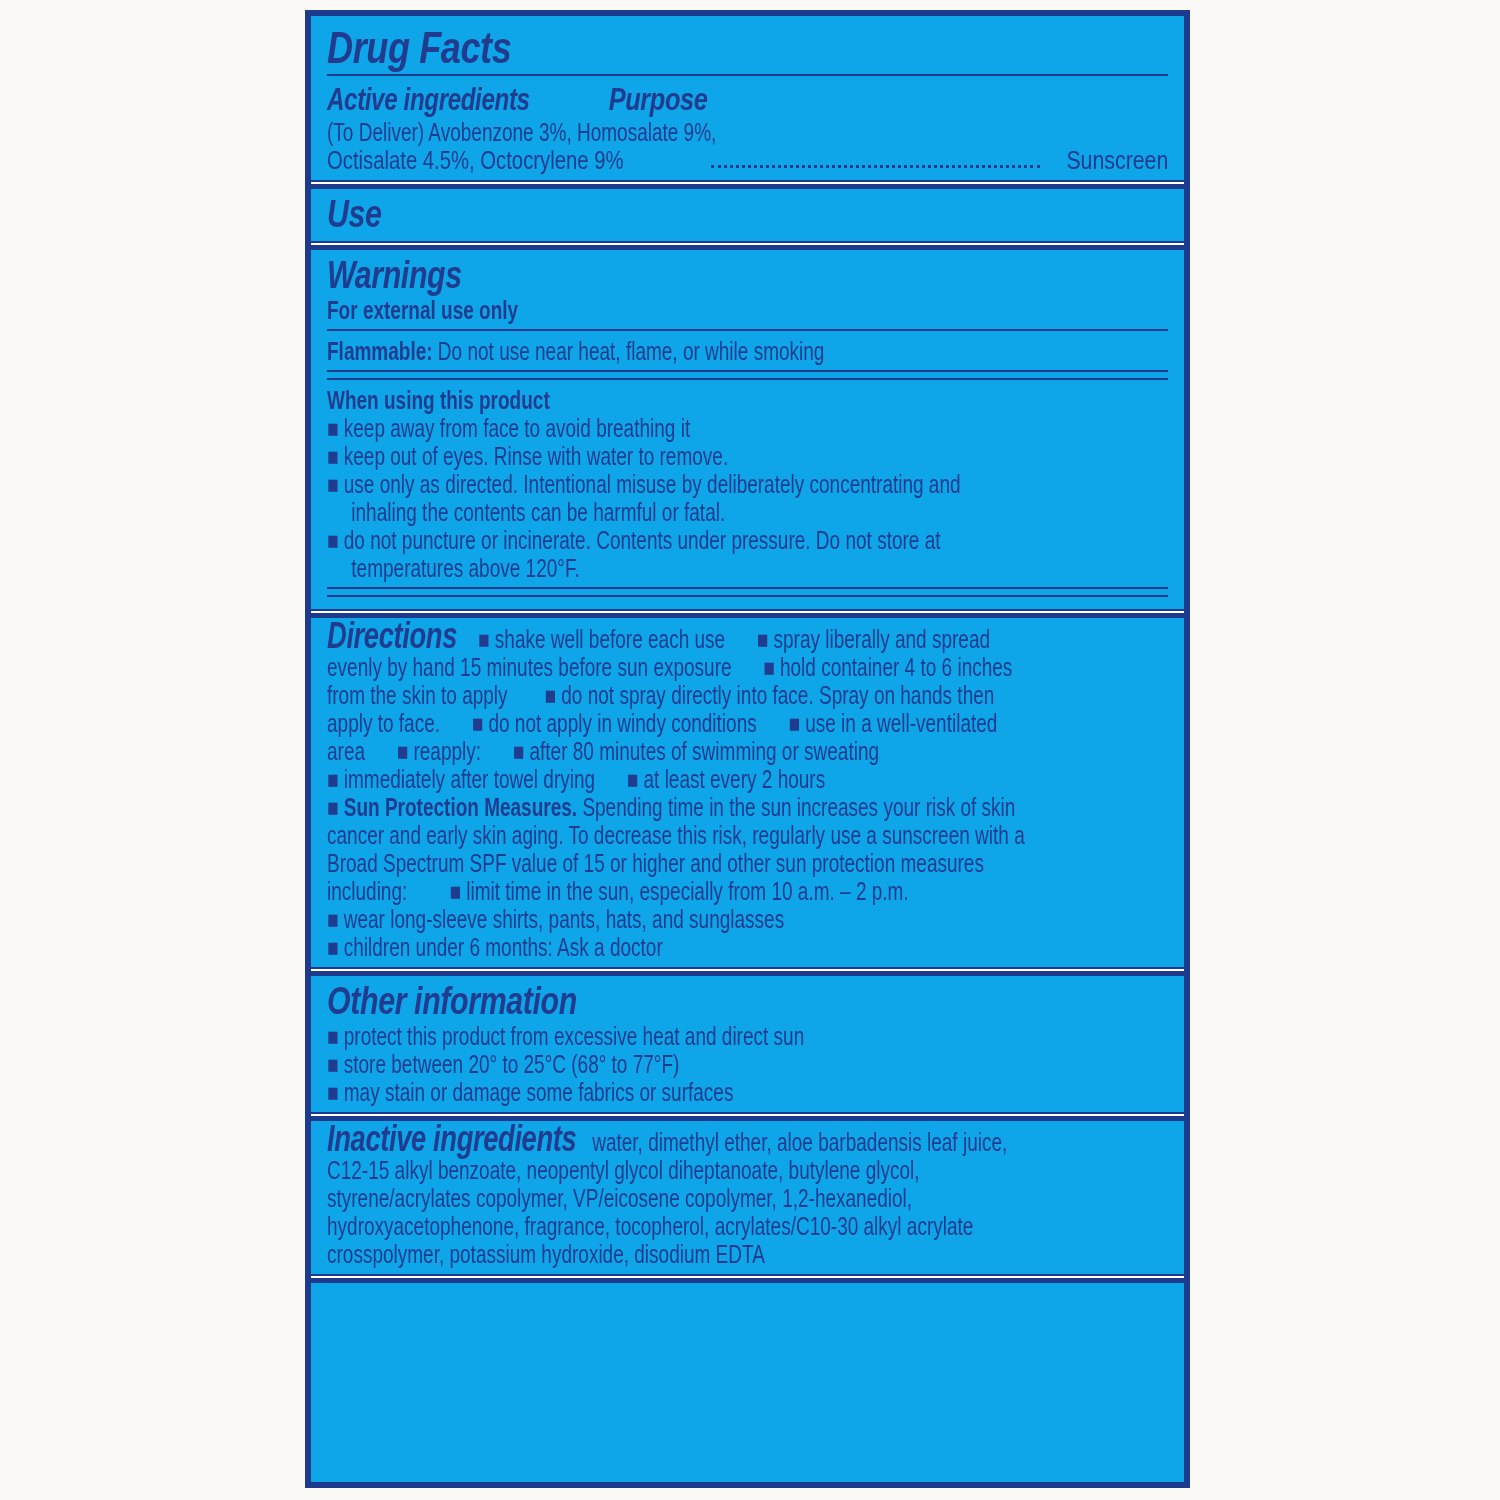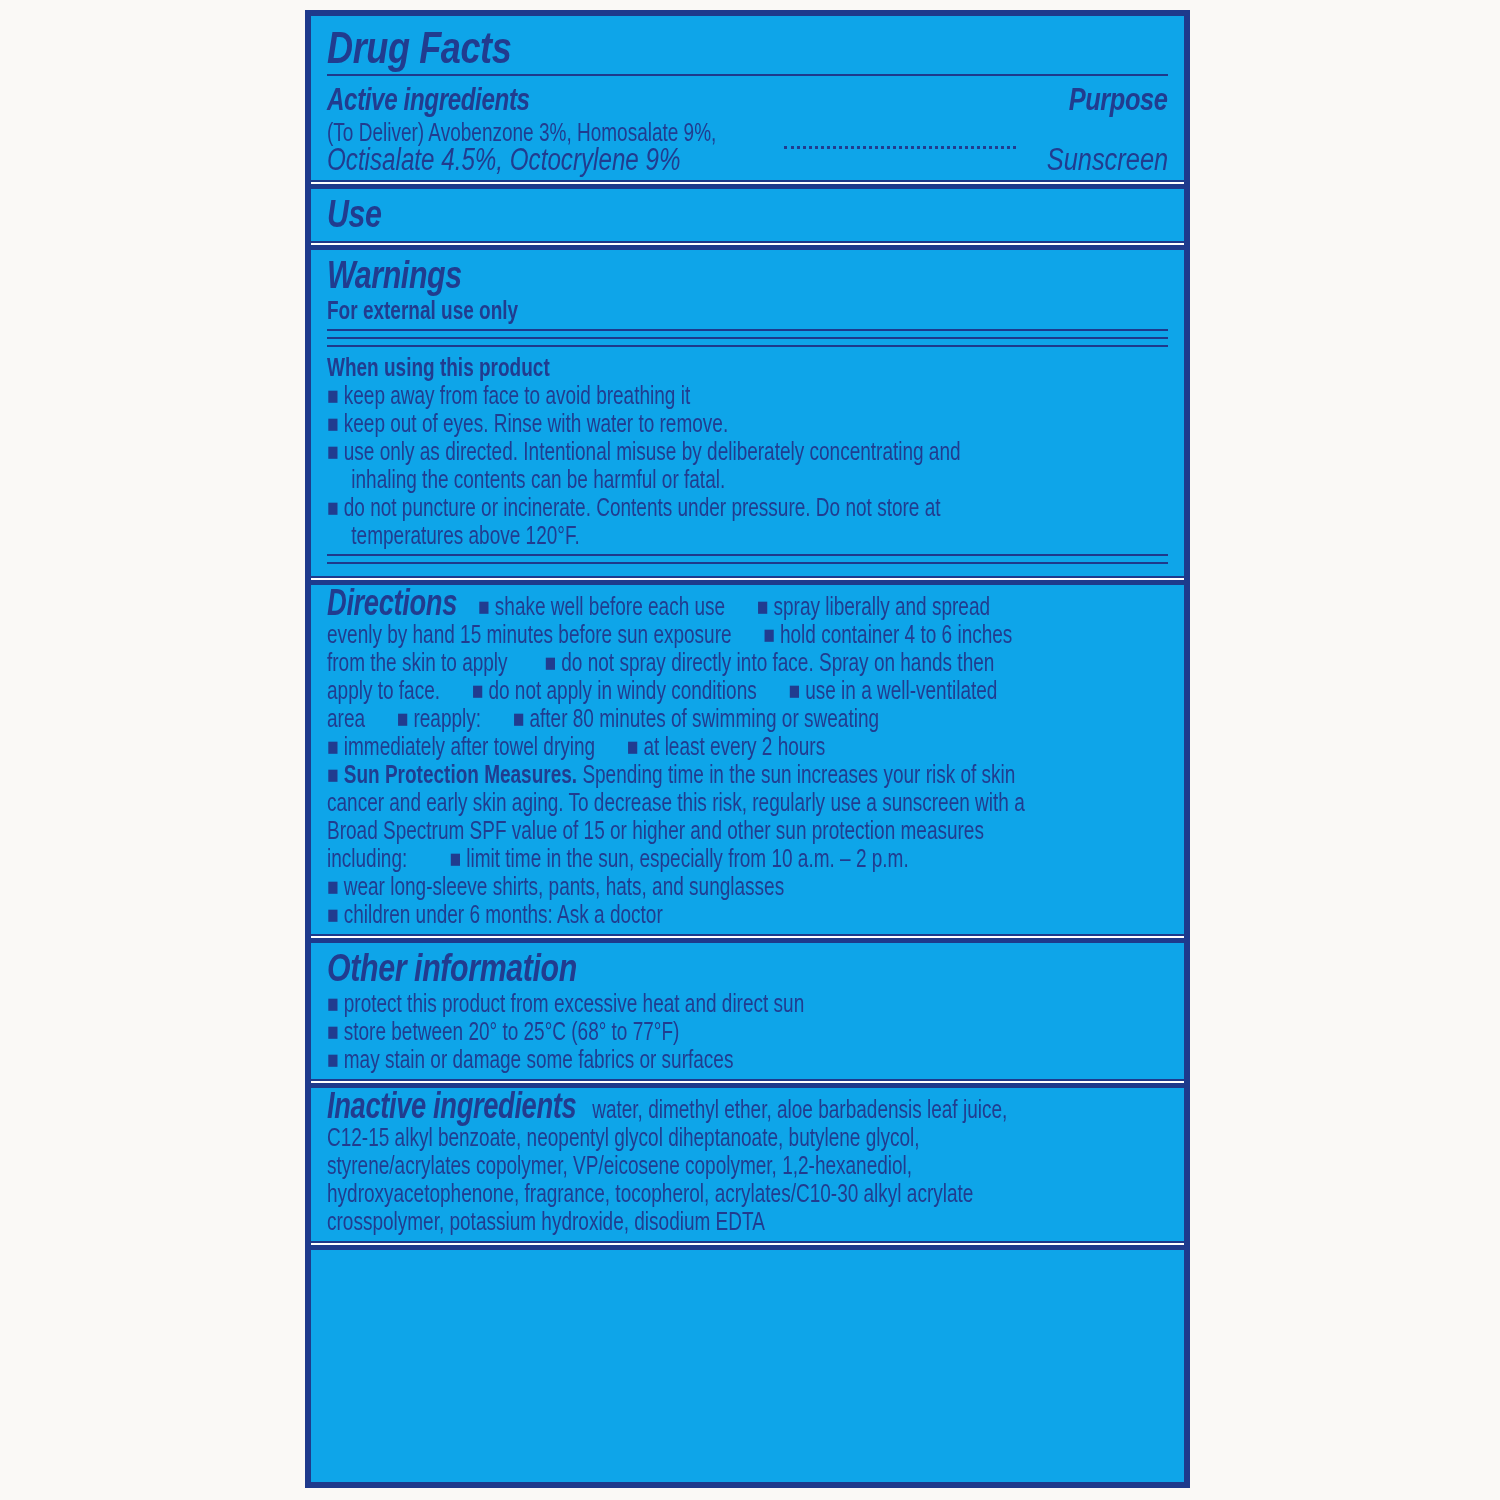--- a/index.html
+++ b/index.html
@@ -62,39 +62,37 @@
     font-weight: bold;
     font-size: 44px;
     line-height: 48px;
     letter-spacing: -0.5px;
     transform: scaleX(0.82);
     transform-origin: 0 50%;
     white-space: pre;
   }
   .subhead-row {
     display: flex;
-    justify-content: space-between;
     align-items: baseline;
     line-height: 36px;
   }
   .sub-heading {
     font-style: italic;
     font-weight: bold;
     font-size: 31px;
     letter-spacing: -0.5px;
     white-space: pre;
   }
   .scale-l { display: inline-block; transform: scaleX(0.78); transform-origin: 0 50%; }
   .scale-r { display: inline-block; transform: scaleX(0.82); transform-origin: 100% 50%; }
   .leader-row {
     display: flex;
-    align-items: flex-start;
+    align-items: flex-end;
     line-height: 28px;
-    font-size: 31px;
-    font-style: italic;
+    font-size: 26px;
   }
   .leader {
     flex: 1;
     border-bottom: 3px dotted #213c8f;
     margin: 0 4px 6px 4px;
     min-width: 40px;
   }
   .questions-row { display: flex; align-items: baseline; line-height: 42px; transform: scaleX(0.78); transform-origin: 0 50%; white-space: pre; }
   .phone { font-size: 28px; }
 </style>
@@ -125,20 +123,23 @@
   </section>
 
   <div class="divider"></div>
 
   <section class="sec">
     <div class="section-heading">Warnings</div>
     <div>
         <div class="ln"><span class="bold">For external use only</span></div>
       </div>
     <div class="rule"></div>
+    <div>
+        <div class="ln"><span class="bold">Flammable:</span><span> Do not use near heat, flame, or while smoking</span></div>
+      </div>
     <div class="rule"></div>
     <div class="rule"></div>
     <div>
         <div class="ln"><span class="bold">When using this product</span></div>
         <div class="ln">■ keep away from face to avoid breathing it</div>
         <div class="ln">■ keep out of eyes. Rinse with water to remove.</div>
         <div class="ln">■ use only as directed. Intentional misuse by deliberately concentrating and</div>
         <div class="ln indent">inhaling the contents can be harmful or fatal.</div>
         <div class="ln">■ do not puncture or incinerate. Contents under pressure. Do not store at</div>
         <div class="ln indent">temperatures above 120°F.</div>

